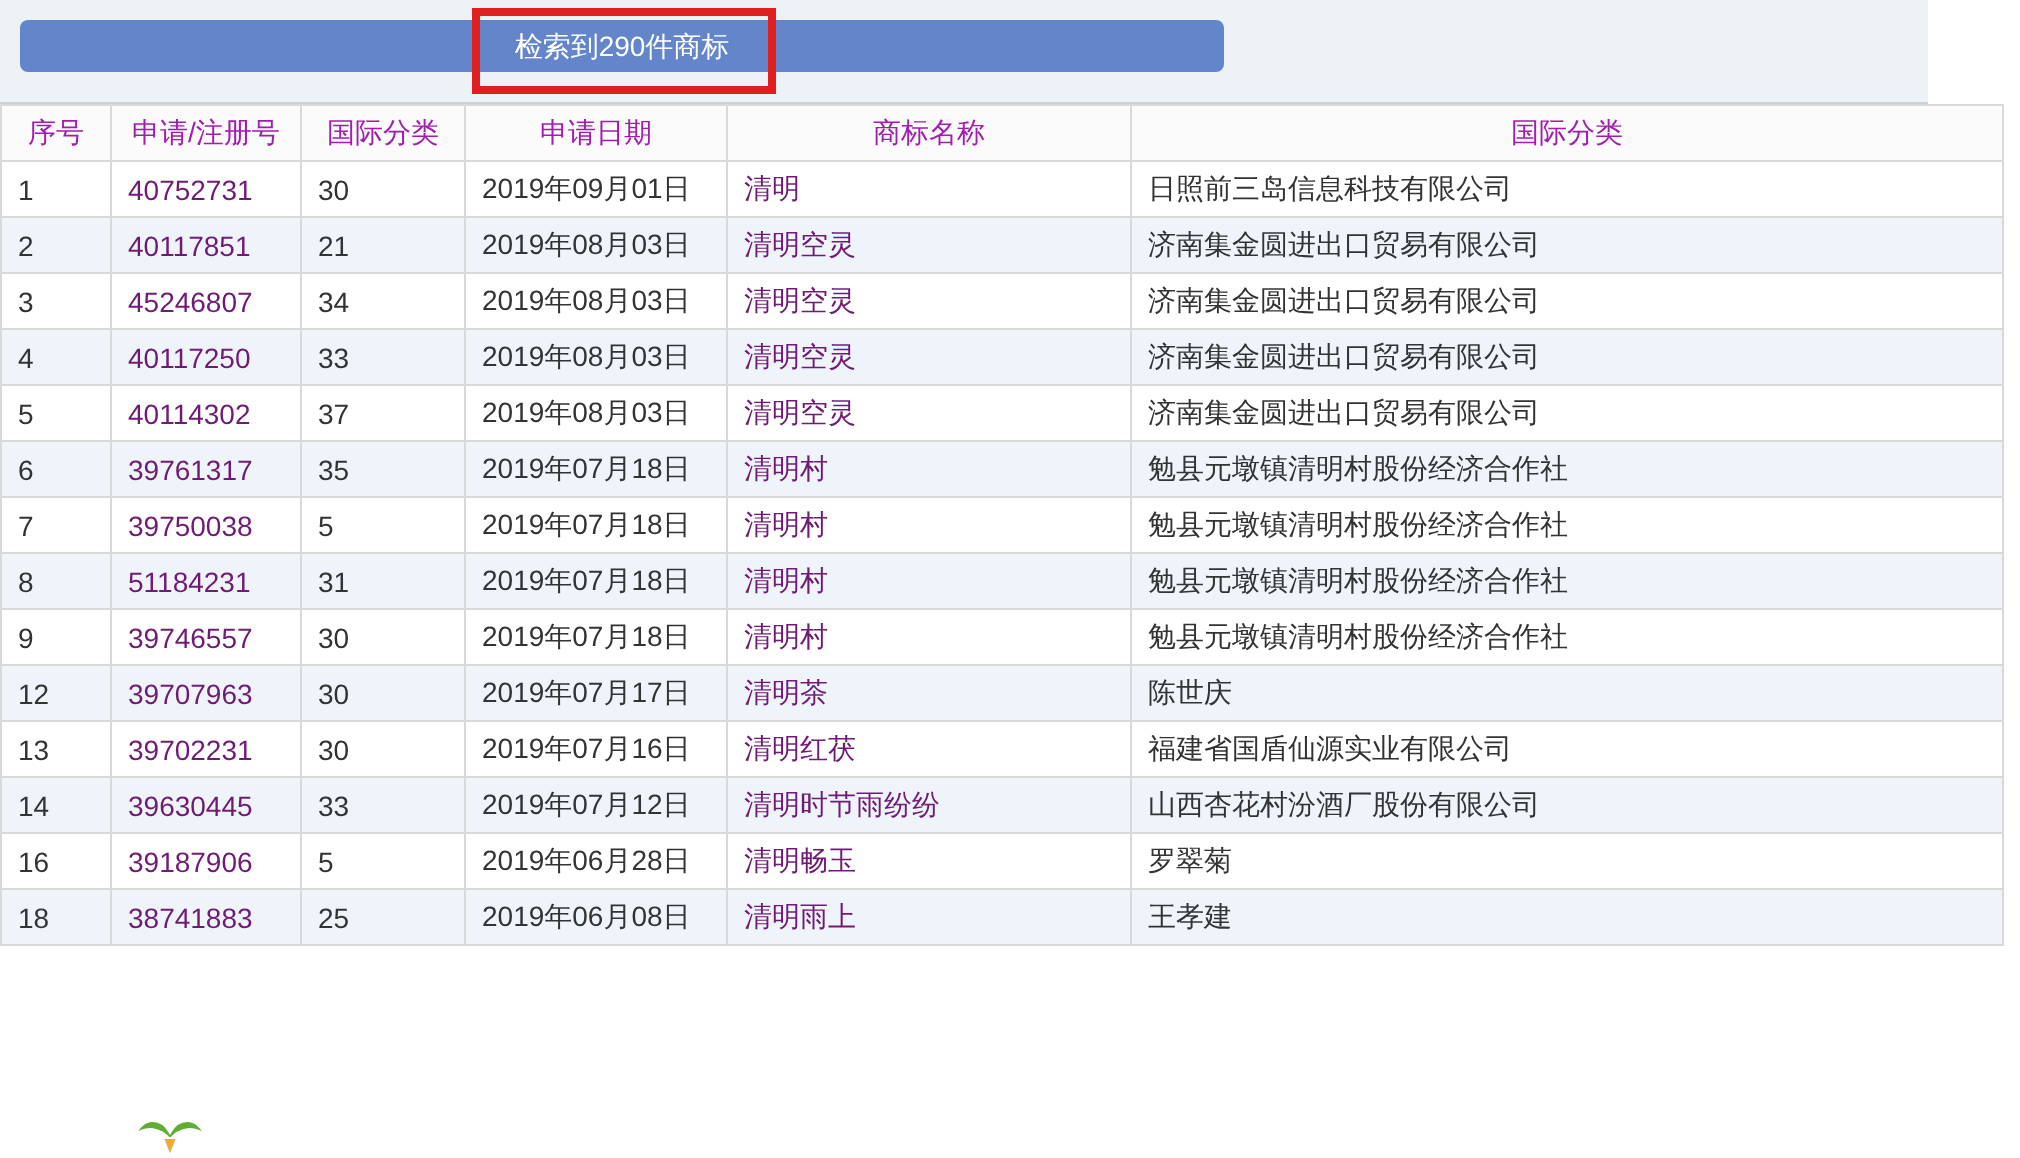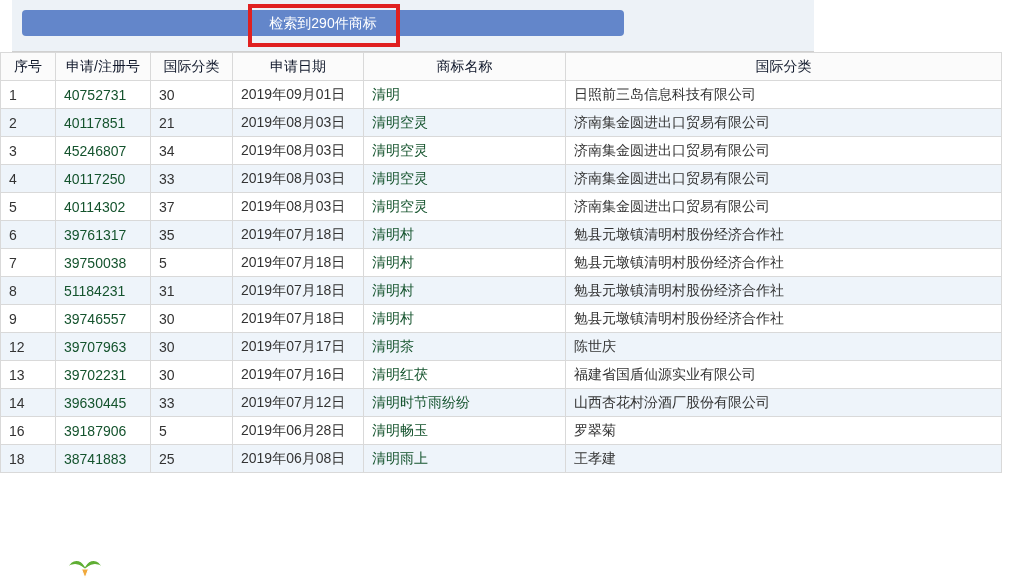--- a/index.html
+++ b/index.html
@@ -6,22 +6,22 @@
   html, body {
     width: 1010px; height: 579px;
     overflow: hidden;
     background: #ffffff;
     font-family: "Liberation Sans", "DejaVu Sans", sans-serif;
   }
   .page { position: relative; width: 1010px; height: 579px; }
 
   
   .topbar {
-    position: absolute; left: 12px; top: 0;
-    width: 802px; height: 52px;
+    position: absolute; left: 0; top: 0;
+    width: 964px; height: 52px;
     background: #edf2f7;
     border-bottom: 1px solid #d0d0d0;
   }
   .result-button {
     position: absolute; left: 10px; top: 10px;
     width: 602px; height: 26px;
     background: #6386ca;
     border-radius: 4px;
     color: #ffffff;
     font-size: 14px; line-height: 26px;
@@ -55,28 +55,28 @@
     height: 28px;
     padding: 0 0 0 8px;
     white-space: nowrap;
     overflow: hidden;
     text-align: left;
     font-weight: normal;
     color: #333333;
   }
   table.results thead th {
     background: #fbfbfb;
-    color: #0f172a;
+    color: #a21caf;
     text-align: center;
     padding: 0;
   }
   table.results tbody tr:nth-child(even) td { background: #eef4fa; }
   table.results tbody tr:nth-child(odd) td { background: #ffffff; }
   table.results a {
-    color: #14532d;
+    color: #701a75;
     text-decoration: none;
     cursor: pointer;
   }
 
   .sprout-cursor {
     position: absolute;
     left: 64px; top: 554px;
     z-index: 9;
     pointer-events: none;
   }

